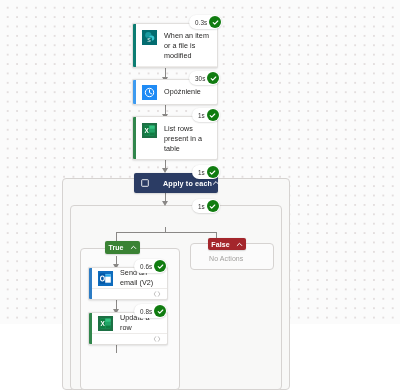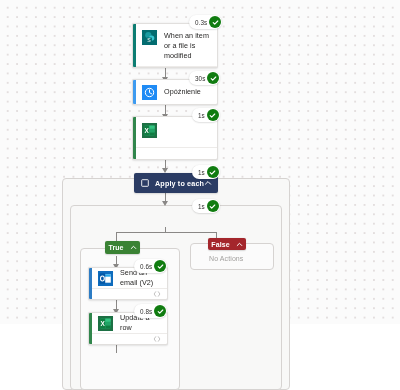--- a/index.html
+++ b/index.html
@@ -119,21 +119,21 @@
     position: absolute;
     border-radius: 2px;
     display: flex;
     align-items: center;
     padding: 0 7px 0 7px;
     box-sizing: border-box;
     box-shadow: 0 0.6px 1.8px rgba(0,0,0,0.14);
   }
   .node-dark .nd-icon { flex: 0 0 auto; display: flex; align-items: center; }
   .node-dark .nd-label {
-    margin-left: 6px;
+    margin-left: 14px;
     font-size: 7.2px;
     font-weight: bold;
     color: #ffffff;
     letter-spacing: 0.15px;
     white-space: nowrap;
   }
   .node-dark .nd-chev { margin-left: auto; display: flex; align-items: center; }
 
   
   .pill {
@@ -281,20 +281,21 @@
         <svg width="15" height="15" viewBox="0 0 15 15">
           <rect width="15" height="15" fill="#1d7044"></rect>
           <rect x="2.3" y="2.6" width="10.4" height="9.8" rx="0.6" fill="#21a366"></rect>
           <rect x="2.3" y="2.6" width="4.6" height="9.8" fill="#107c41"></rect>
           <rect x="7.4" y="2.6" width="5.3" height="3.1" fill="#33c481"></rect>
           <rect x="7.4" y="6.2" width="5.3" height="3.0" fill="#21a366"></rect>
           <rect x="7.4" y="9.6" width="5.3" height="2.8" fill="#107c41"></rect>
           <text x="4.6" y="10.4" font-size="6.4" fill="#ffffff" font-family="Liberation Sans, sans-serif" text-anchor="middle" font-weight="bold">X</text>
         </svg>
       </span>
+      <span class="card-title">List rows present in a table</span>
     </div>
     <div class="card-foot">
       
     </div>
   </div>
   <div class="badge" style="left:192px; top:108px;">
     <span class="badge-time">1s</span>
     <span class="badge-check">
       <svg width="7" height="7" viewBox="0 0 8 8">
         <path d="M1.4 4.2 L3.1 5.9 L6.6 2.3" stroke="#ffffff" stroke-width="1.3" fill="none" stroke-linecap="round" stroke-linejoin="round"></path>

